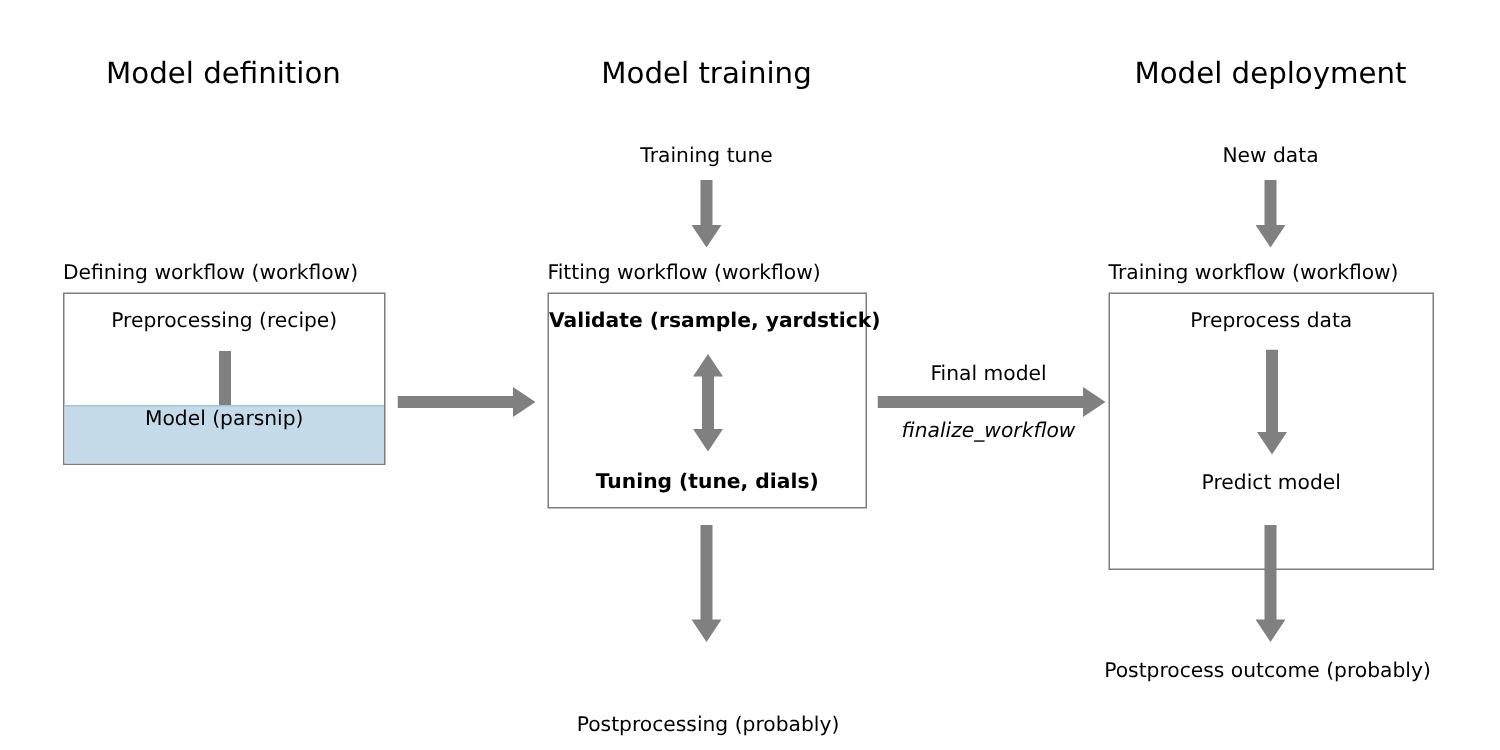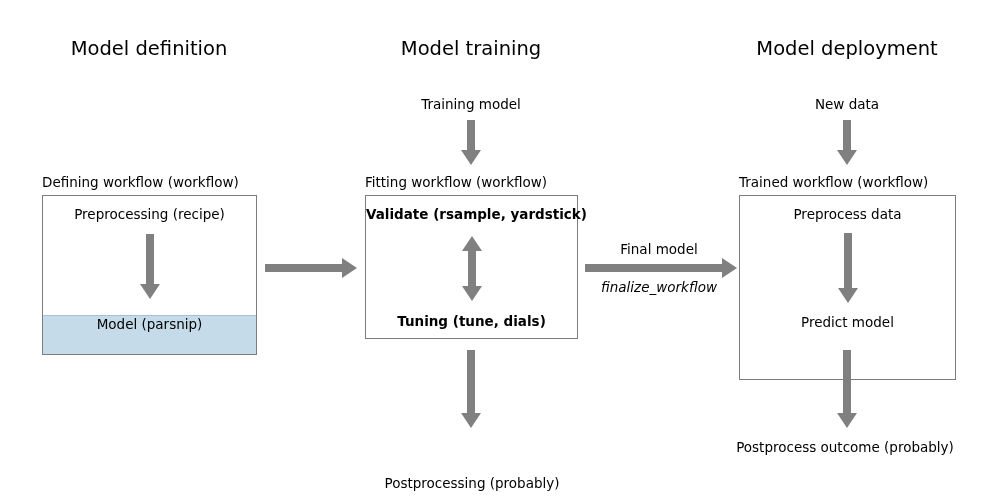--- a/index.html
+++ b/index.html
@@ -33,41 +33,41 @@
 </style>
 </head>
 <body>
 
 <div class="stage">
 
   <div class="title" style="left:149px;top:37px;">Model definition</div>
   <div class="title" style="left:471px;top:37px;">Model training</div>
   <div class="title" style="left:847px;top:37px;">Model deployment</div>
 
-  <div class="txt" style="left:471px;top:96px;">Training model</div>
+  <div class="txt" style="left:471px;top:96px;">Training tune</div>
   <div class="arrow" style="left:461px;top:120px;">
     <svg width="20" height="45" viewBox="0 0 20 45">
         <rect x="6" y="0" width="8" height="31" fill="currentColor"></rect>
         <polygon points="0,30 20,30 10,45" fill="currentColor"></polygon>
       </svg>
   </div>
 
   <div class="txt" style="left:847px;top:96px;">New data</div>
   <div class="arrow" style="left:837px;top:120px;">
     <svg width="20" height="45" viewBox="0 0 20 45">
         <rect x="6" y="0" width="8" height="31" fill="currentColor"></rect>
         <polygon points="0,30 20,30 10,45" fill="currentColor"></polygon>
       </svg>
   </div>
 
   <div class="boxlabel" style="left:365px;top:174px;">Fitting workflow (workflow)</div>
   <div class="boxlabel" style="left:42px;top:174px;">Defining workflow (workflow)</div>
-  <div class="boxlabel" style="left:739px;top:174px;">Trained workflow (workflow)</div>
+  <div class="boxlabel" style="left:739px;top:174px;">Training workflow (workflow)</div>
 
-  <div class="wfbox" style="left:42px;top:195px;width:215px;height:160px;">
+  <div class="wfbox" style="left:42px;top:195px;width:215px;height:115px;">
     <div class="inner-txt" style="top:10px;">Preprocessing (recipe)</div>
     <div class="arrow" style="left:97px;top:38px;">
       <svg width="20" height="65" viewBox="0 0 20 65">
           <rect x="6" y="0" width="8" height="51" fill="currentColor"></rect>
           <polygon points="0,50 20,50 10,65" fill="currentColor"></polygon>
         </svg>
     </div>
     <div class="model-strip">
       <span>Model (parsnip)</span>
     </div>

